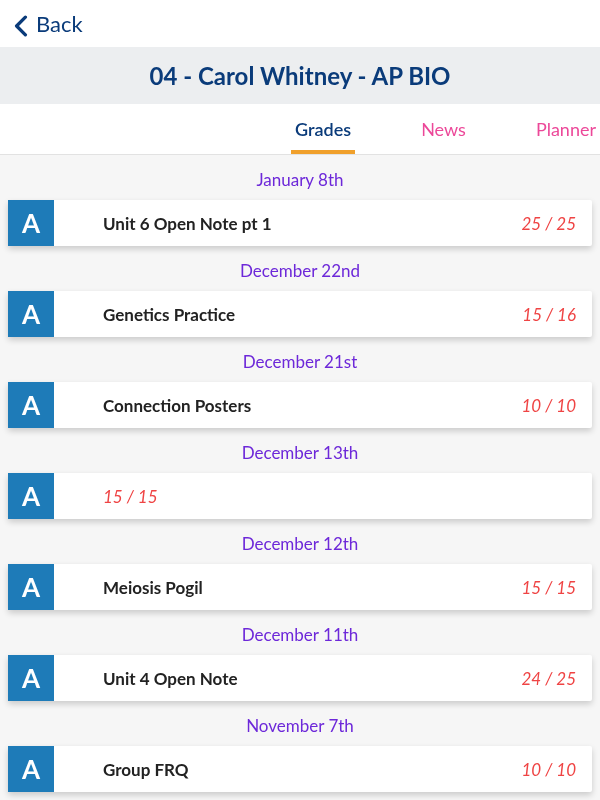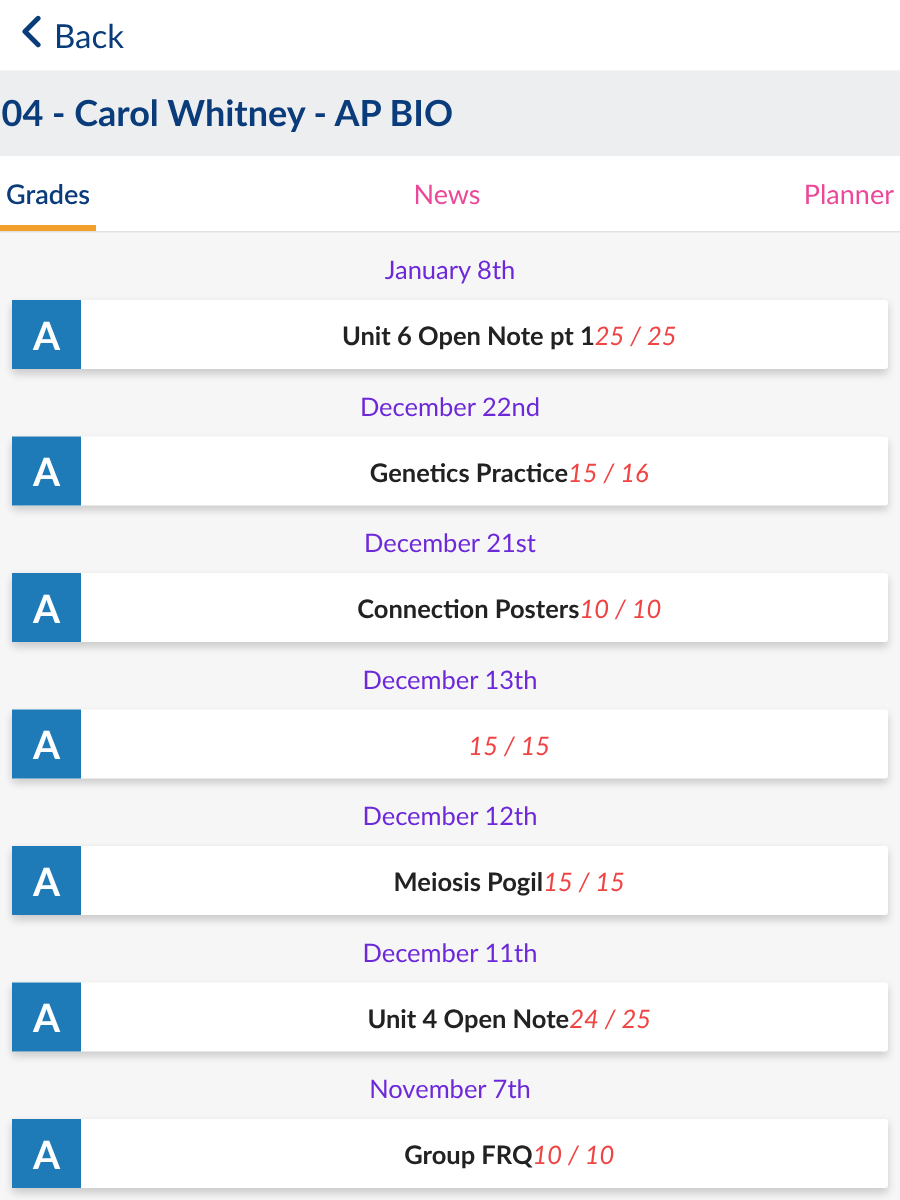--- a/index.html
+++ b/index.html
@@ -11,39 +11,39 @@
       overflow: hidden;
     }
     .back-row {
       background: #fff;
       padding: 10px 14px;
       display: flex;
       align-items: center;
     }
     .back-btn {
       display: flex;
-      align-items: flex-start;
+      align-items: flex-end;
       color: #0a3b7a;
       font-size: 22px;
       font-weight: 400;
       cursor: pointer;
     }
     .back-btn svg { width: 14px; height: 22px; margin-right: 8px; }
     .title-bar {
       background: #eceef0;
-      text-align: left;
+      text-align: center;
       padding: 14px 1px;
       color: #0a3b7a;
       font-size: 24px;
       font-weight: 700;
     }
     .tabs-row {
       background: #fff;
       display: flex;
-      justify-content: space-between;
+      justify-content: flex-end;
       gap: 62px;
       border-bottom: 1px solid #e2e2e2;
     }
     .tab {
       padding: 14px 4px 10px;
       font-size: 18px;
       color: #ec4899;
       cursor: pointer;
       border-bottom: 4px solid transparent;
     }
@@ -76,21 +76,21 @@
       font-weight: 700;
       display: flex;
       align-items: center;
       justify-content: center;
       flex-shrink: 0;
     }
     .row-body {
       flex: 1;
       display: flex;
       align-items: center;
-      justify-content: center;
+      justify-content: space-between;
       padding: 0 16px;
       margin-left: 33px;
     }
     .assignment-title {
       font-size: 17px;
       font-weight: 700;
       color: #222;
     }
     .score {
       font-size: 17px;

